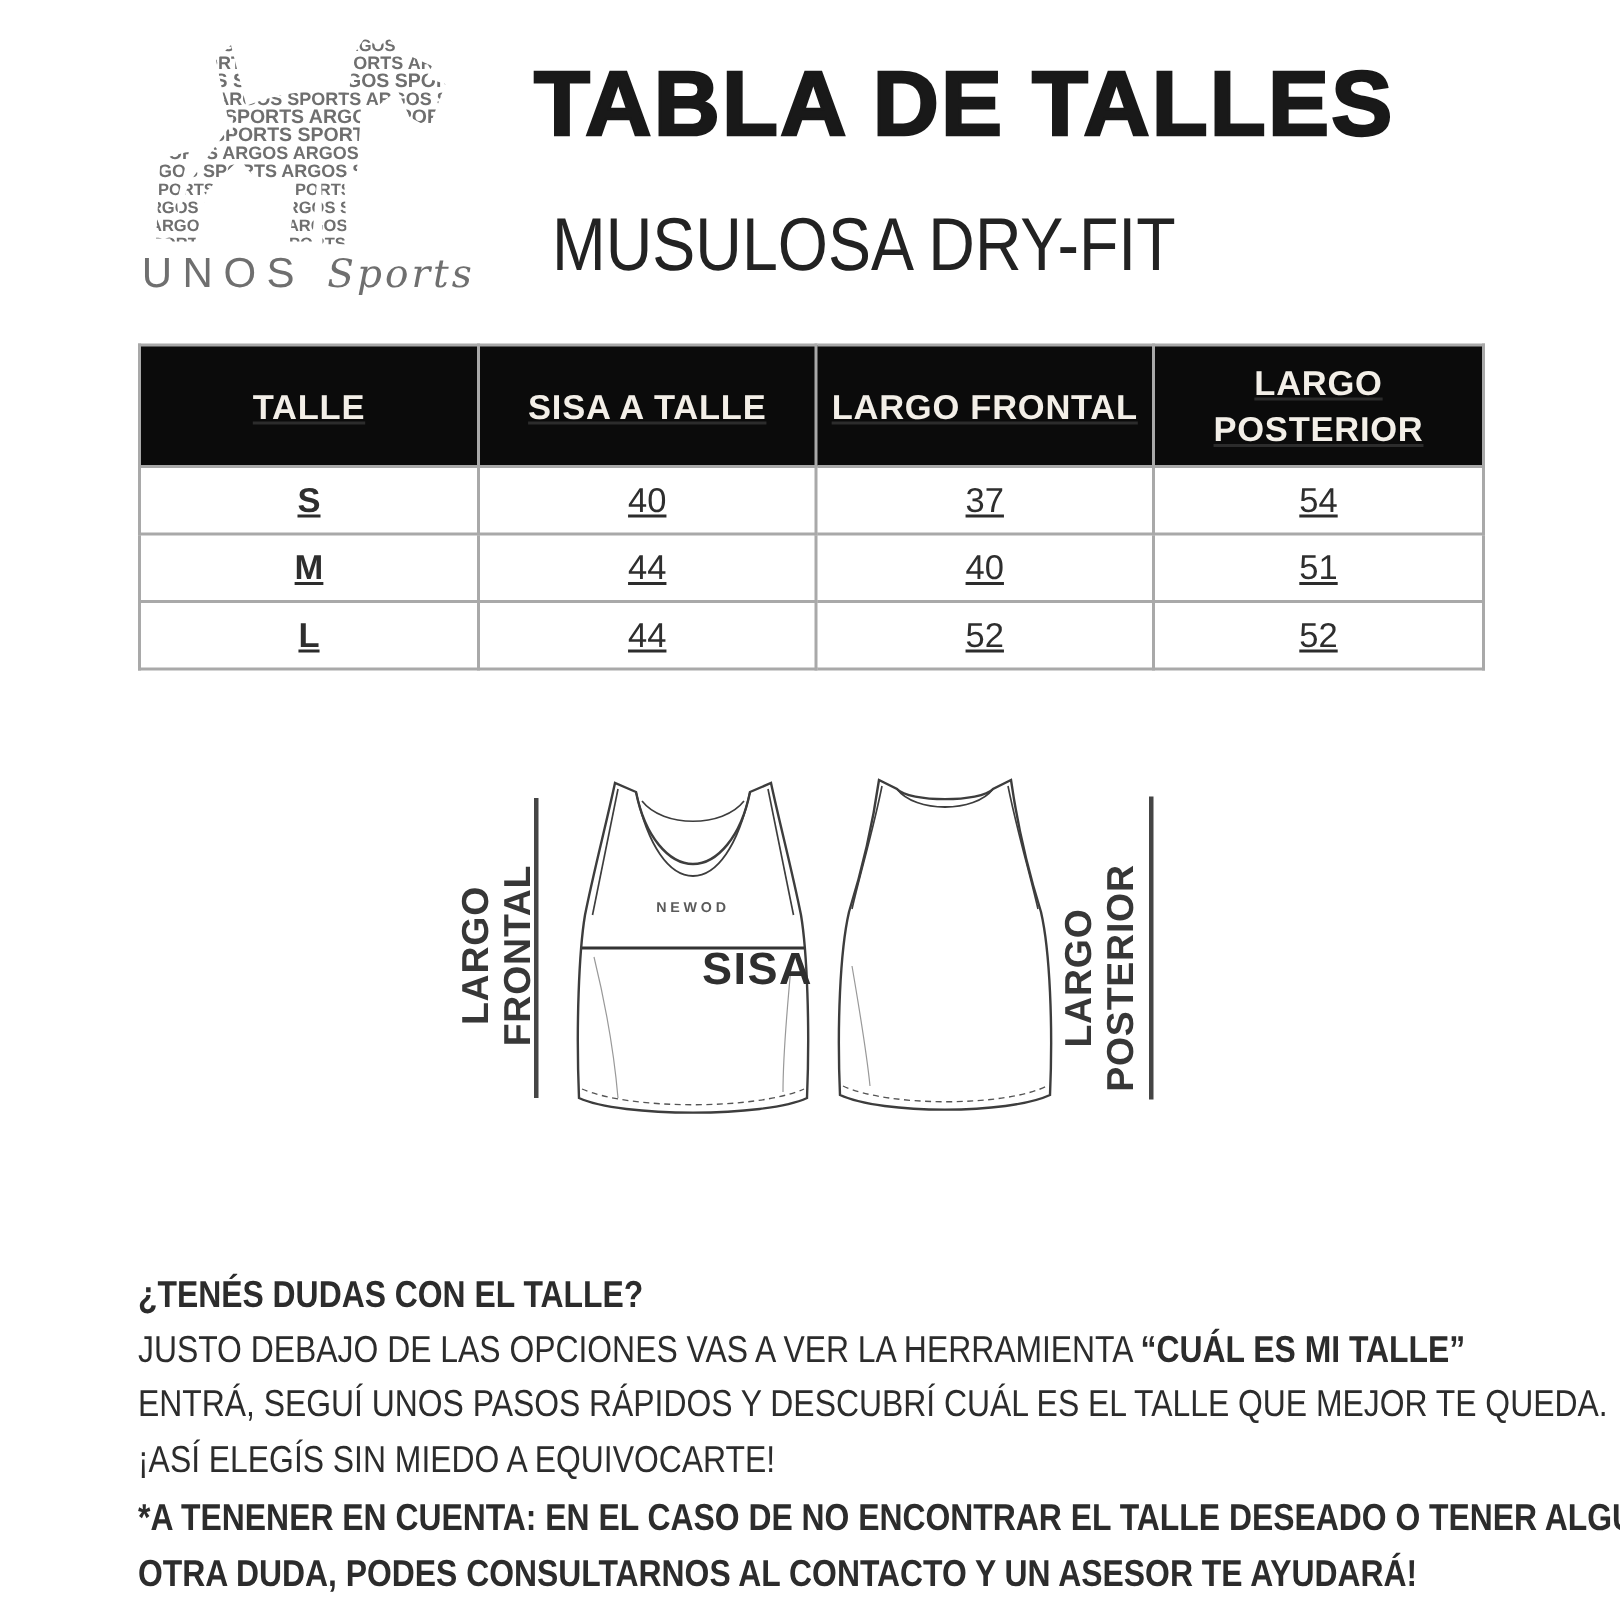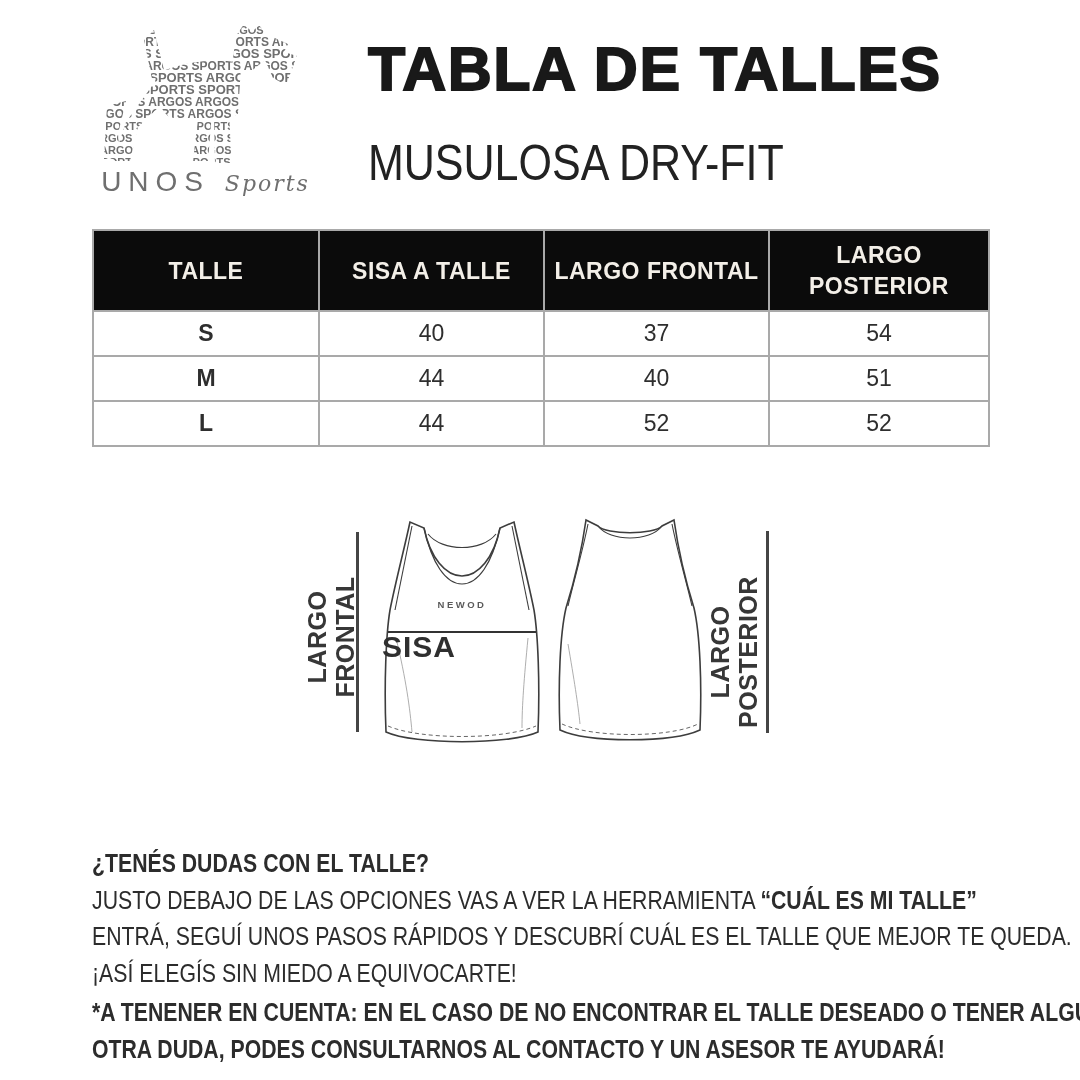--- a/index.html
+++ b/index.html
@@ -4,28 +4,28 @@
 <style>
   html,body{margin:0;padding:0;background:#ffffff;}
   .page{position:relative;width:1080px;height:1080px;background:#ffffff;overflow:hidden;
         font-family:"Liberation Sans",sans-serif;color:#2c2c2c;}
   .abs{position:absolute;}
 
   
   .logo-wordmark{left:88px;top:166px;width:235px;text-align:center;color:#6f6f6f;
                  font-size:28px;letter-spacing:7px;white-space:nowrap;}
   .logo-wordmark .script{font-family:"DejaVu Serif",serif;font-style:italic;letter-spacing:2px;
-                 font-size:22px;}
-  .main-title{left:368px;top:34px;font-size:61px;font-weight:700;letter-spacing:1.5px;
+                 font-size:26px;}
+  .main-title{left:356px;top:34px;font-size:61px;font-weight:700;letter-spacing:1.5px;
               color:#191919;-webkit-text-stroke:1.8px #191919;white-space:nowrap;}
   .sub-title{left:368px;top:134px;font-size:50px;font-weight:400;color:#222222;
              transform:scaleX(.86);transform-origin:0 0;white-space:nowrap;}
 
   
-  table.sizes{left:92px;top:229px;position:absolute;border-collapse:collapse;table-layout:fixed;}
+  table.sizes{left:92px;top:229px;position:absolute;border-collapse:collapse;table-layout:fixed;text-decoration:underline;}
   table.sizes td,table.sizes th{border:2px solid #a9a9a9;text-align:center;vertical-align:middle;padding:0;}
   table.sizes th{background:#0b0b0b;color:#f3efe8;font-size:23px;font-weight:700;
                  letter-spacing:.5px;height:79px;line-height:30px;}
   table.sizes td{height:43px;font-size:23px;color:#2e2e2e;background:#ffffff;}
   td.size-letter{font-weight:700;font-size:24px;color:#1d1d1d;}
 
   
   .measure-line{width:3px;background:#454545;}
   .rot-label{display:flex;align-items:center;justify-content:center;text-align:center;
              font-weight:700;color:#373737;font-size:25px;line-height:28px;letter-spacing:.5px;
@@ -128,21 +128,21 @@
       <path d="M32,12 C26,42 20,70 15,96" stroke-width="1.1"></path>
       <path d="M132,12 C138,42 144,70 149,96" stroke-width="1.1"></path>
       <path d="M8,212 C40,226 124,226 156,212" stroke-width="0.9" stroke-dasharray="4 3" stroke="#555"></path>
       <path d="M16,124 C26,165 30,195 32,218" stroke-width="0.8" stroke="#999"></path>
       <path d="M148,124 C144,165 142,192 142,214" stroke-width="0.8" stroke="#999"></path>
       <path d="M8,118 L156,118" stroke-width="2" stroke="#333"></path>
     </g>
     <text x="82" y="94" text-anchor="middle" font-size="9.5" letter-spacing="2.5" fill="#5a5a5a" font-weight="bold" font-family="Liberation Sans, sans-serif">NEWOD</text>
   </svg>
 
-  <div class="abs sisa-label" style="left:382px;top:630px;width:160px;text-align:left;">SISA</div>
+  <div class="abs sisa-label" style="left:382px;top:630px;width:160px;text-align:right;">SISA</div>
 
   <svg class="abs" style="left:552px;top:514px;" width="156" height="240" viewBox="0 0 156 240">
     <g fill="none" stroke="#3d3d3d" stroke-width="1.6">
       <path d="M34,6 C30,34 24,62 14,94 C8,120 6,170 8,216 C36,229 120,229 148,216 C150,170 148,120 142,94 C132,62 126,34 122,6 L110,12 C102,21 54,21 46,12 Z"></path>
       <path d="M46,12 C58,28 98,28 110,12" stroke-width="1.2"></path>
       <path d="M36,10 C30,40 22,66 16,92" stroke-width="1.1"></path>
       <path d="M120,10 C126,40 134,66 140,92" stroke-width="1.1"></path>
       <path d="M10,210 C40,224 118,224 146,210" stroke-width="0.9" stroke-dasharray="4 3" stroke="#555"></path>
       <path d="M16,130 C22,165 26,190 28,210" stroke-width="0.8" stroke="#999"></path>
     </g>

